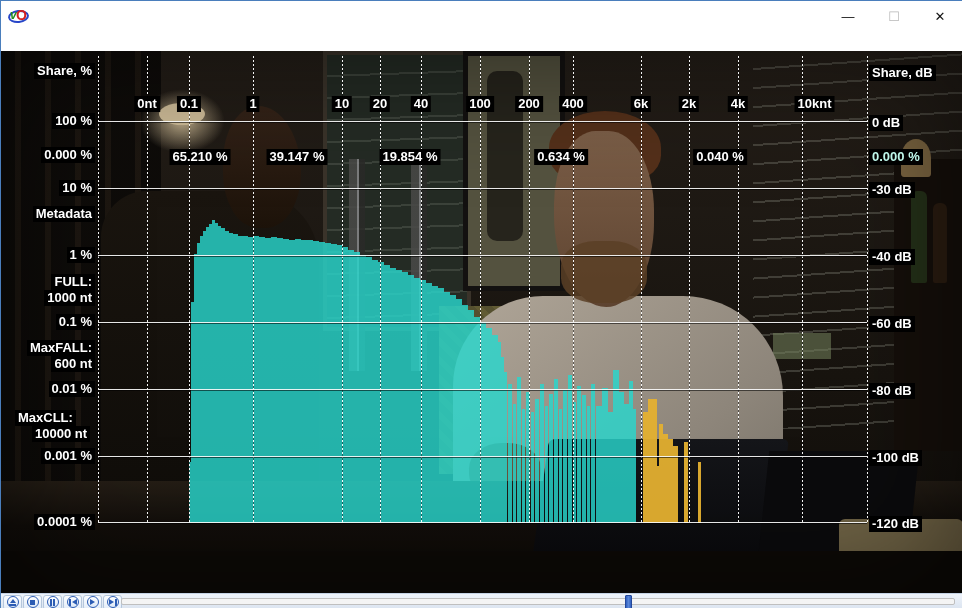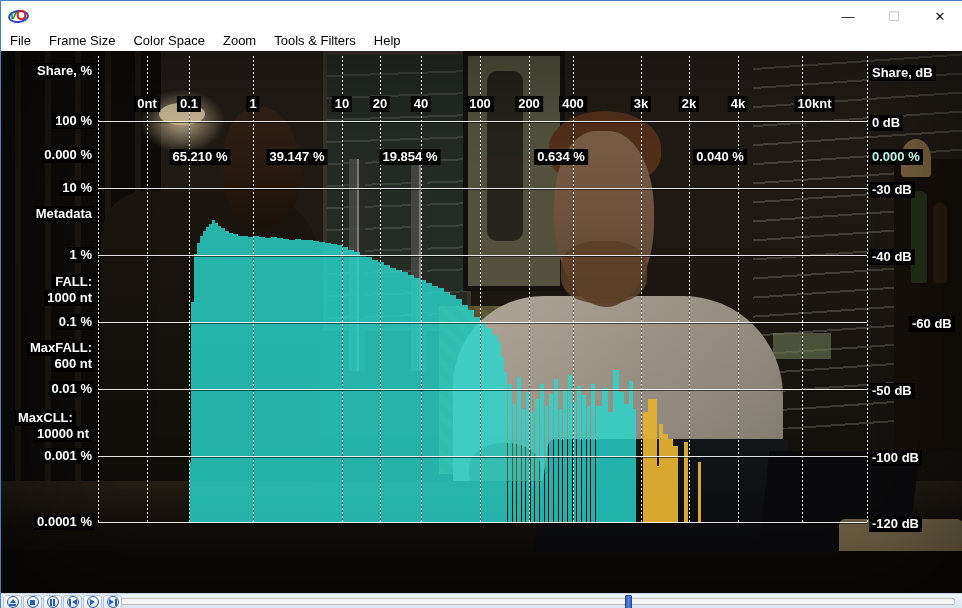--- a/index.html
+++ b/index.html
@@ -54,28 +54,20 @@
       <span class="v">v</span>
       <span class="o">O</span>
     </div>
     <div class="win-controls">
       <div class="win-btn">—</div>
       <div class="win-btn max">☐</div>
       <div class="win-btn">✕</div>
     </div>
   </div>
 
-  <div class="menubar" id="menubar">
-      <div class="menu-item">File</div>
-      <div class="menu-item">Frame Size</div>
-      <div class="menu-item">Color Space</div>
-      <div class="menu-item">Zoom</div>
-      <div class="menu-item">Tools &amp; Filters</div>
-      <div class="menu-item">Help</div>
-    </div>
 
   <div class="stage" id="stage">
 
     <div class="layer" style="left:0;top:0;width:962px;height:542px;background:linear-gradient(#241e18,#18140f 60%,#0f0c09);"></div>
     <div class="layer" style="left:0;top:0;width:160px;height:470px;background:repeating-linear-gradient(90deg,#0c0a08 0 14px,#1c1610 14px 20px,#0c0a08 20px 30px);opacity:.9;"></div>
     <div class="layer" style="left:138px;top:38px;width:86px;height:64px;background:radial-gradient(ellipse at center,rgba(222,202,162,.85),rgba(222,202,162,0) 70%);"></div>
     <div class="layer" style="left:158px;top:52px;width:46px;height:22px;background:#cdbb97;border-radius:50%;"></div>
     <div class="layer" style="left:100px;top:140px;width:218px;height:402px;background:linear-gradient(#1a150f,#0d0b08);border-radius:46px 70px 0 0;"></div>
     <div class="layer" style="left:222px;top:55px;width:78px;height:122px;background:linear-gradient(#342318,#1c1209);border-radius:45% 55% 45% 45%;"></div>
     <div class="layer" style="left:322px;top:0;width:148px;height:280px;background:#242b24;border:4px solid #3a332a;background-image:repeating-linear-gradient(178deg,transparent 0 20px,rgba(205,212,195,.14) 20px 22px);"></div>
@@ -239,21 +231,21 @@
       <div class="chip-wrap" style="left: 868px; top: 12px;"><div class="chip">Share, dB</div></div>
       <div class="chip-wrap" style="left: 146px; top: 43px; transform: translateX(-50%);"><div class="chip">0nt</div></div>
       <div class="chip-wrap" style="left: 188px; top: 43px; transform: translateX(-50%);"><div class="chip">0.1</div></div>
       <div class="chip-wrap" style="left: 252px; top: 43px; transform: translateX(-50%);"><div class="chip">1</div></div>
       <div class="chip-wrap" style="left: 341px; top: 43px; transform: translateX(-50%);"><div class="chip">10</div></div>
       <div class="chip-wrap" style="left: 379px; top: 43px; transform: translateX(-50%);"><div class="chip">20</div></div>
       <div class="chip-wrap" style="left: 420px; top: 43px; transform: translateX(-50%);"><div class="chip">40</div></div>
       <div class="chip-wrap" style="left: 479px; top: 43px; transform: translateX(-50%);"><div class="chip">100</div></div>
       <div class="chip-wrap" style="left: 528px; top: 43px; transform: translateX(-50%);"><div class="chip">200</div></div>
       <div class="chip-wrap" style="left: 572px; top: 43px; transform: translateX(-50%);"><div class="chip">400</div></div>
-      <div class="chip-wrap" style="left: 640px; top: 43px; transform: translateX(-50%);"><div class="chip">3k</div></div>
+      <div class="chip-wrap" style="left: 640px; top: 43px; transform: translateX(-50%);"><div class="chip">6k</div></div>
       <div class="chip-wrap" style="left: 688px; top: 43px; transform: translateX(-50%);"><div class="chip">2k</div></div>
       <div class="chip-wrap" style="left: 737px; top: 43px; transform: translateX(-50%);"><div class="chip">4k</div></div>
       <div class="chip-wrap" style="left: 801px; top: 43px; transform: translateX(-50%); padding-left: 25px;"><div class="chip">10knt</div></div>
       <div class="chip-wrap" style="left: 18px; top: 62px; width: 76px; display: flex; justify-content: flex-end;">
         <div class="chip">100 %</div>
       </div>
       <div class="chip-wrap" style="left: 18px; top: 129px; width: 76px; display: flex; justify-content: flex-end;">
         <div class="chip">10 %</div>
       </div>
       <div class="chip-wrap" style="left: 18px; top: 196px; width: 76px; display: flex; justify-content: flex-end;">
@@ -267,43 +259,43 @@
       </div>
       <div class="chip-wrap" style="left: 18px; top: 397px; width: 76px; display: flex; justify-content: flex-end;">
         <div class="chip">0.001 %</div>
       </div>
       <div class="chip-wrap" style="left: 18px; top: 463px; width: 76px; display: flex; justify-content: flex-end;">
         <div class="chip">0.0001 %</div>
       </div>
       <div class="chip-wrap" style="left: 868px; top: 62px; text-align: center;"><div class="chip">0 dB</div></div>
       <div class="chip-wrap" style="left: 868px; top: 129px;"><div class="chip">-30 dB</div></div>
       <div class="chip-wrap" style="left: 868px; top: 196px;"><div class="chip">-40 dB</div></div>
-      <div class="chip-wrap" style="left: 868px; top: 263px; margin-left: 40px;"><div class="chip">-60 dB</div></div>
-      <div class="chip-wrap" style="left: 868px; top: 330px;"><div class="chip">-50 dB</div></div>
+      <div class="chip-wrap" style="left: 868px; top: 263px;"><div class="chip">-60 dB</div></div>
+      <div class="chip-wrap" style="left: 868px; top: 330px;"><div class="chip">-80 dB</div></div>
       <div class="chip-wrap" style="left: 868px; top: 397px;"><div class="chip">-100 dB</div></div>
       <div class="chip-wrap" style="left: 868px; top: 463px;"><div class="chip">-120 dB</div></div>
       <div class="chip-wrap" style="left: 14px; top: 155px; width: 80px; display: flex; justify-content: flex-end;">
         <div class="chip">Metadata</div>
       </div>
       <div class="chip-wrap" style="left: 14px; top: 223px; width: 80px; display: flex; justify-content: flex-end;">
-        <div class="chip">FALL:</div>
+        <div class="chip">FULL:</div>
       </div>
       <div class="chip-wrap" style="left: 14px; top: 239px; width: 80px; display: flex; justify-content: flex-end;">
         <div class="chip">1000 nt</div>
       </div>
       <div class="chip-wrap" style="left: 14px; top: 289px; width: 80px; display: flex; justify-content: flex-end;">
         <div class="chip">MaxFALL:</div>
       </div>
       <div class="chip-wrap" style="left: 14px; top: 305px; width: 80px; display: flex; justify-content: flex-end;">
         <div class="chip">600 nt</div>
       </div>
       <div class="chip-wrap" style="left: 14px; top: 359px; width: 80px; display: flex; justify-content: flex-start;">
         <div class="chip">MaxCLL:</div>
       </div>
-      <div class="chip-wrap" style="left: 22px; top: 375px; width: 80px; display: flex; justify-content: center;">
+      <div class="chip-wrap" style="left: 31px; top: 375px; width: 80px; display: flex; justify-content: flex-start;">
         <div class="chip">10000 nt</div>
       </div>
       <div class="chip-wrap" style="left: 18px; top: 96px; width: 76px; display: flex; justify-content: flex-end;">
         <div class="chip">0.000 %</div>
       </div>
       <div class="chip-wrap" style="left: 199px; top: 96px; transform: translateX(-50%);"><div class="chip">65.210 %</div></div>
       <div class="chip-wrap" style="left: 296px; top: 96px; transform: translateX(-50%);"><div class="chip">39.147 %</div></div>
       <div class="chip-wrap" style="left: 409px; top: 96px; transform: translateX(-50%);"><div class="chip">19.854 %</div></div>
       <div class="chip-wrap" style="left: 560px; top: 96px; transform: translateX(-50%);"><div class="chip">0.634 %</div></div>
       <div class="chip-wrap" style="left: 719px; top: 96px; transform: translateX(-50%);"><div class="chip">0.040 %</div></div>

